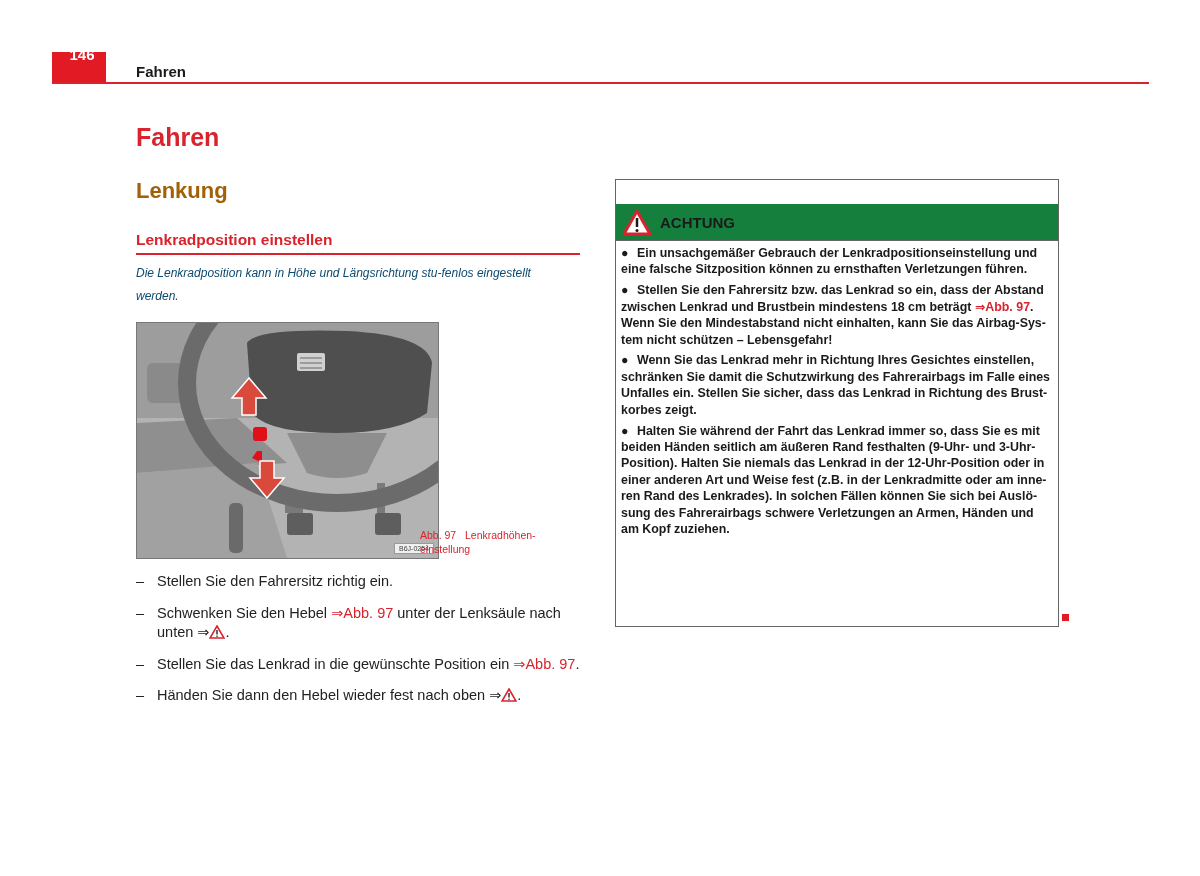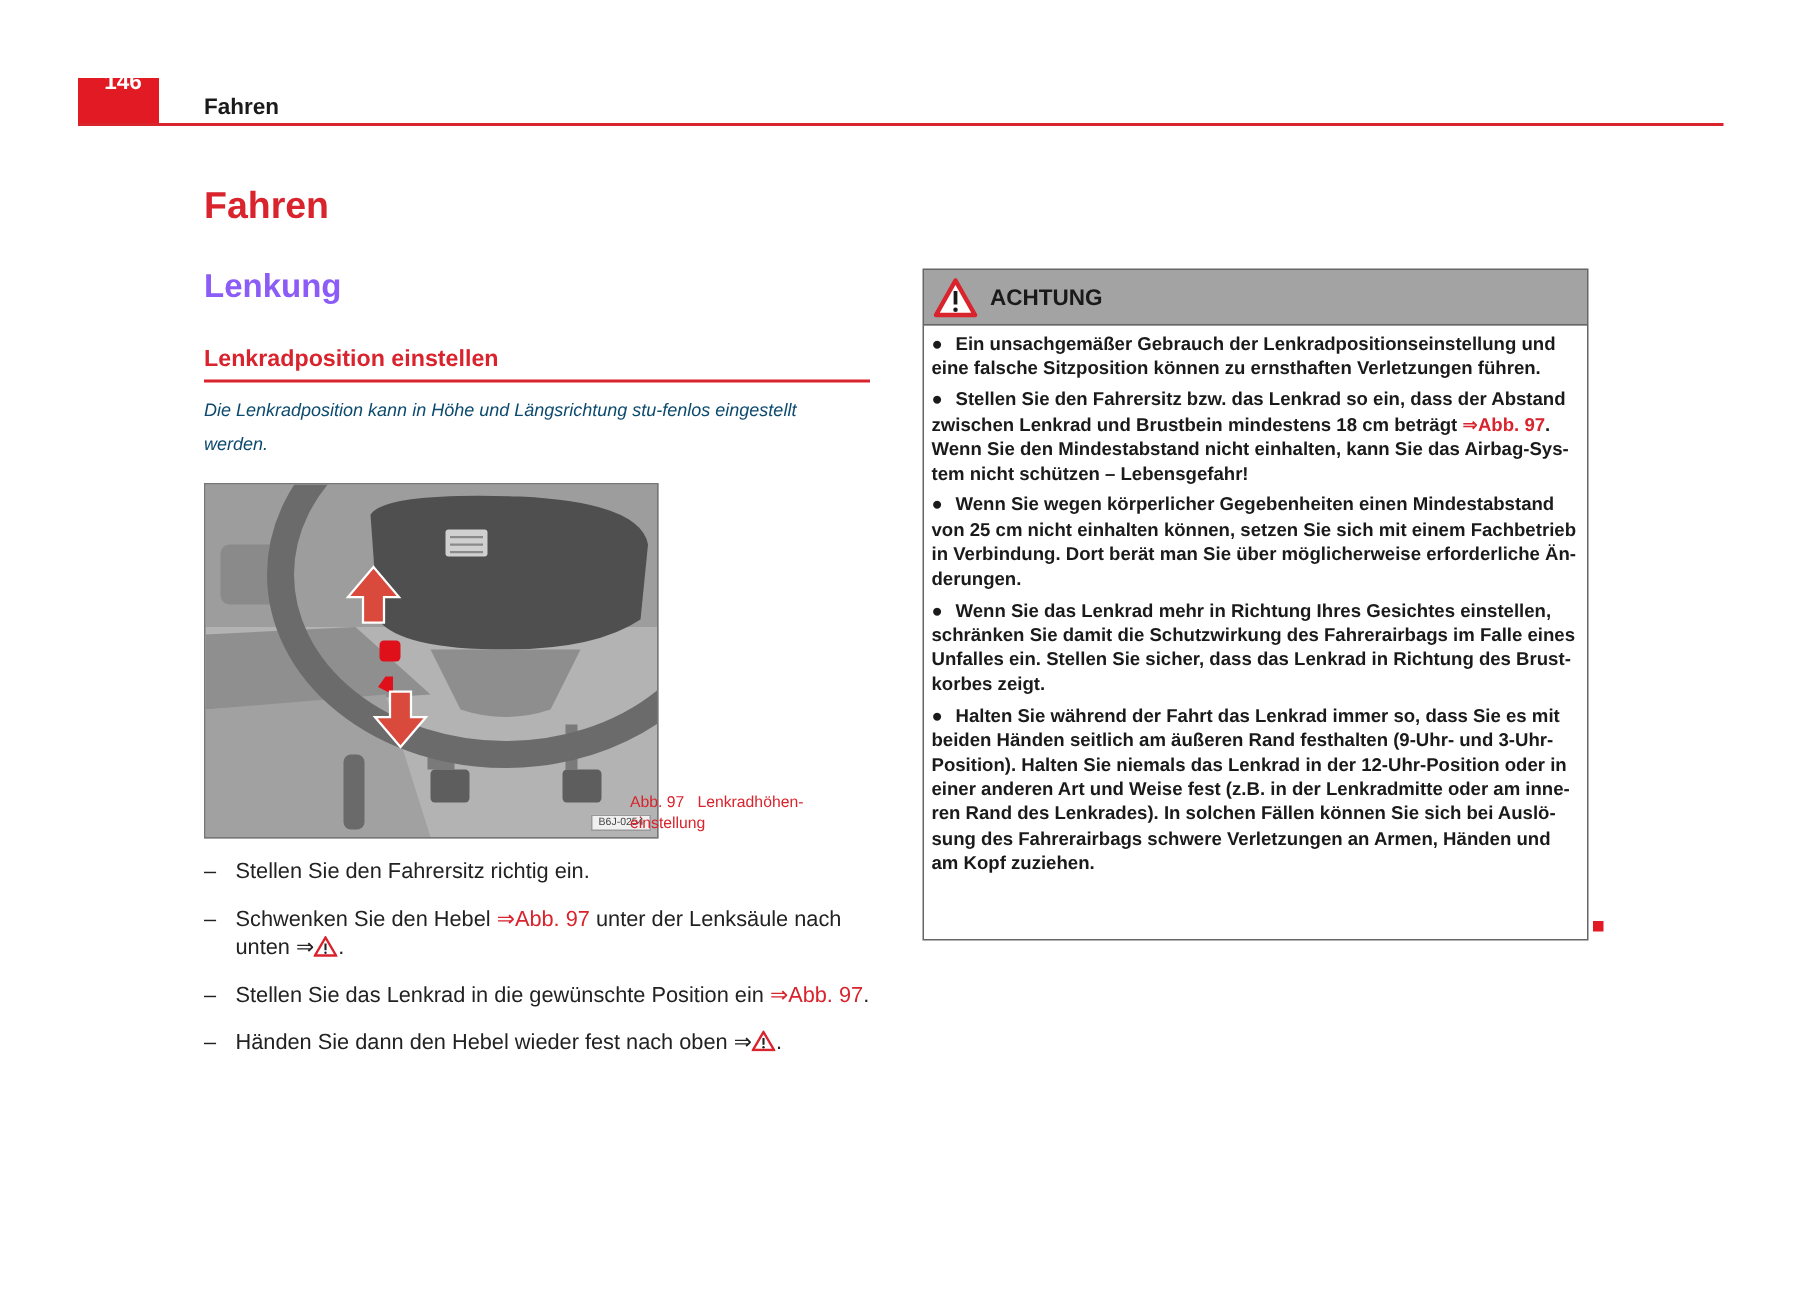--- a/index.html
+++ b/index.html
@@ -8,21 +8,21 @@
 
   
   .hdr-line { position: absolute; left: 52px; top: 82px; width: 1097px; height: 2px; background: #d9232d; }
   .page-num-box { position: absolute; left: 52px; top: 52px; width: 54px; height: 32px; background: #e21a24;
                   color: #fff; font-weight: bold; font-size: 15px; display: flex; align-items: flex-end;
                   justify-content: center; padding-bottom: 16px; box-sizing: border-box; }
   .page-num-box span { margin-bottom: 5px; margin-left: 6px; }
   .hdr-title { position: absolute; left: 136px; top: 63px; font-weight: bold; font-size: 15px; color: #1a1a1a; }
 
   .h1 { position: absolute; left: 136px; top: 123px; font-size: 25px; font-weight: bold; color: #d9232d; }
-  .h2 { position: absolute; left: 136px; top: 178px; font-size: 22px; font-weight: bold; color: #8b5cf6; }
+  .h2 { position: absolute; left: 136px; top: 178px; font-size: 22px; font-weight: bold; color: #a16207; }
   .h3 { position: absolute; left: 136px; top: 231px; font-size: 15.5px; font-weight: bold; color: #d9232d; }
   .h3-line { position: absolute; left: 136px; top: 253px; width: 444px; height: 2px; background: #d9232d; }
   .intro { position: absolute; left: 136px; top: 262px; width: 440px; font-style: italic; font-size: 12px;
            line-height: 23px; color: #0c4a6e; }
 
   
   .figure { position: absolute; left: 136px; top: 322px; width: 301px; height: 235px; background: #a9a9a9;
             border: 1px solid #777; overflow: hidden; }
   .fig-code { position: absolute; right: 4px; bottom: 4px; background: #f0f0f0; border: 1px solid #999;
               font-size: 7px; padding: 1px 4px; color: #444; }
@@ -32,22 +32,22 @@
   
   .steps { position: absolute; left: 136px; top: 572px; width: 450px; margin: 0; padding: 0; list-style: none; }
   .steps li { position: relative; padding-left: 21px; font-size: 14.5px; line-height: 19.5px; margin-bottom: 12px; color: #222; }
   .steps li .dash { position: absolute; left: 0; top: 0; }
   .ref { color: #d9232d; text-align: right; }
   .warn-tri { display: inline-block; vertical-align: -2px; }
 
   
   .warn-box { position: absolute; left: 615px; top: 179px; width: 444px; height: 448px; border: 1px solid #666;
               box-sizing: border-box; background: #fff; }
-  .warn-head { height: 36px; background: #a3a3a3; border-bottom: 1px solid #666; display: flex; align-items: center;
-               padding-left: 6px; }
+  .warn-head { height: 36px; background: #15803d; border-bottom: 1px solid #666; display: flex; align-items: center;
+               padding-left: 6px; margin-top: 24px; }
   .warn-head .label { font-size: 15px; font-weight: bold; margin-left: 8px; color: #1a1a1a; }
   .warn-body { padding: 4px 5px 0 5px; }
   .warn-item { font-size: 12.4px; font-weight: bold; line-height: 16.4px; margin-bottom: 4.5px; color: #1a1a1a; }
   .warn-item .bullet { display: inline-block; width: 16px; }
   .end-mark { position: absolute; left: 1062px; top: 614px; width: 7px; height: 7px; background: #e21a24; }
 </style>
 </head>
 <body>
 
 <div class="page-num-box">
@@ -123,18 +123,17 @@
     <svg width="30" height="27" viewBox="0 0 30 27">
       <path d="M15 2 L28 25 L2 25 Z" fill="#fff" stroke="#d9232d" stroke-width="3" stroke-linejoin="round"></path>
       <path d="M15 9 L15 18" stroke="#1a1a1a" stroke-width="2.5"></path>
       <circle cx="15" cy="21.5" r="1.5" fill="#1a1a1a"></circle>
     </svg>
     <span class="label">ACHTUNG</span>
   </div>
   <div class="warn-body">
     <div class="warn-item"><span class="bullet">●</span><span>Ein unsachgemäßer Gebrauch der Lenkradpositionseinstellung und eine falsche Sitzposition können zu ernsthaften Verletzungen führen.</span></div>
     <div class="warn-item"><span class="bullet">●</span><span>Stellen Sie den Fahrersitz bzw. das Lenkrad so ein, dass der Abstand zwischen Lenkrad und Brustbein mindestens 18 cm beträgt </span><span class="ref">⇒Abb. 97</span><span>. Wenn Sie den Mindestabstand nicht einhalten, kann Sie das Airbag-Sys-tem nicht schützen – Lebensgefahr!</span></div>
-    <div class="warn-item"><span class="bullet">●</span><span>Wenn Sie wegen körperlicher Gegebenheiten einen Mindestabstand von 25 cm nicht einhalten können, setzen Sie sich mit einem Fachbetrieb in Verbindung. Dort berät man Sie über möglicherweise erforderliche Än-derungen.</span></div>
     <div class="warn-item"><span class="bullet">●</span><span>Wenn Sie das Lenkrad mehr in Richtung Ihres Gesichtes einstellen, schränken Sie damit die Schutzwirkung des Fahrerairbags im Falle eines Unfalles ein. Stellen Sie sicher, dass das Lenkrad in Richtung des Brust-korbes zeigt.</span></div>
     <div class="warn-item"><span class="bullet">●</span><span>Halten Sie während der Fahrt das Lenkrad immer so, dass Sie es mit beiden Händen seitlich am äußeren Rand festhalten (9-Uhr- und 3-Uhr-Position). Halten Sie niemals das Lenkrad in der 12-Uhr-Position oder in einer anderen Art und Weise fest (z.B. in der Lenkradmitte oder am inne-ren Rand des Lenkrades). In solchen Fällen können Sie sich bei Auslö-sung des Fahrerairbags schwere Verletzungen an Armen, Händen und am Kopf zuziehen.</span></div>
   </div>
 </div>
 <div class="end-mark"></div>
 
 </body></html>

